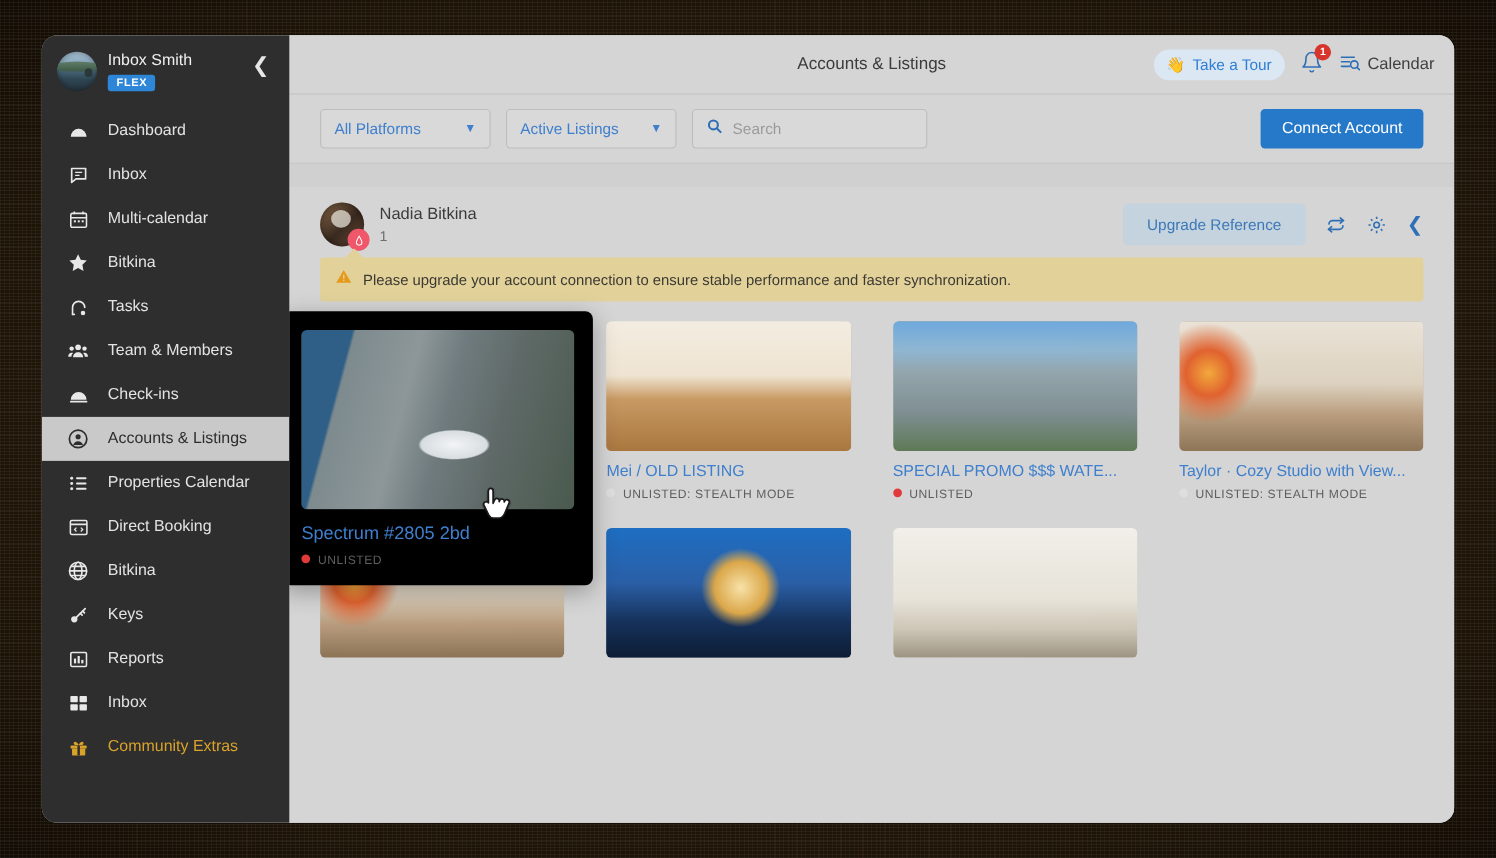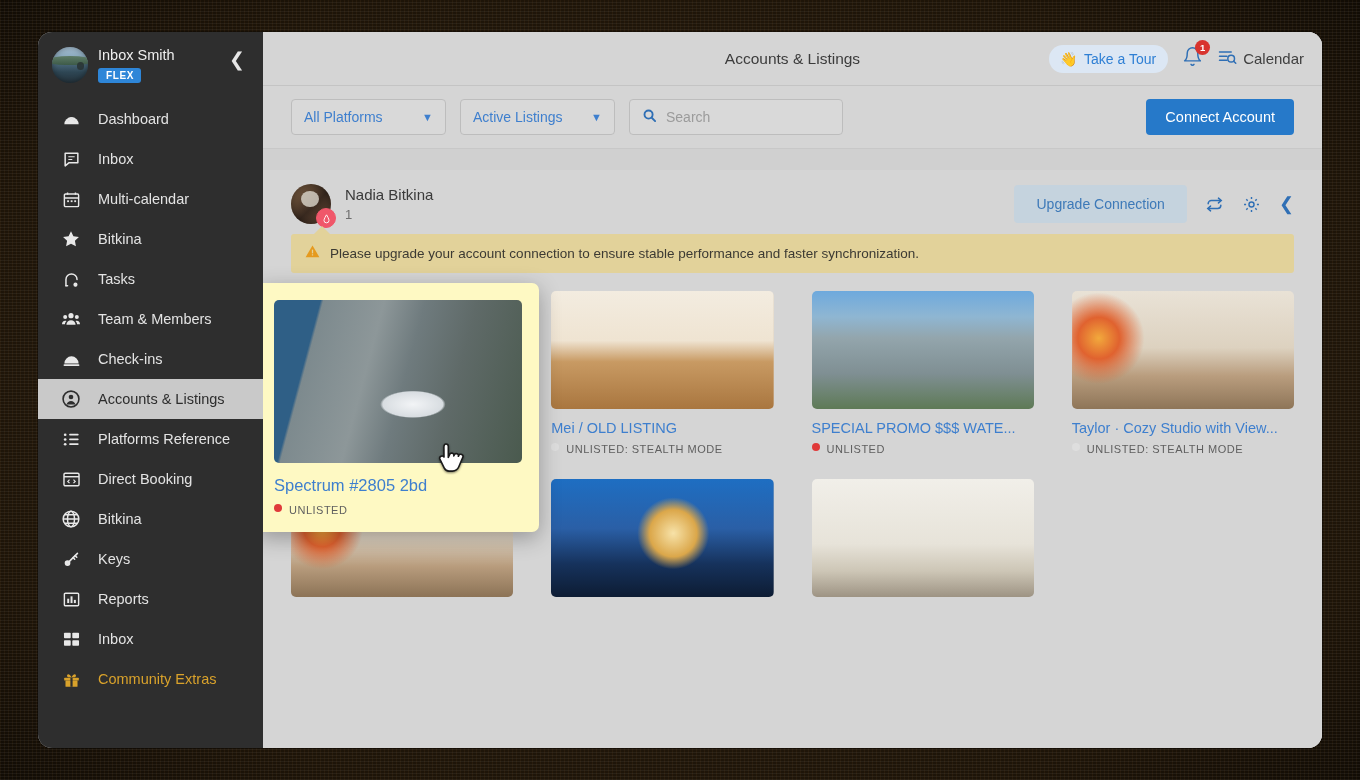--- a/index.html
+++ b/index.html
@@ -235,21 +235,21 @@
   }
   .dot { width: 8px; height: 8px; border-radius: 50%; flex: 0 0 8px; }
   .dot.red { background: #e03a3a; }
   .dot.blank { background: #dedede; }
 
   
   .popcard {
     position: absolute;
     left: 0px; top: 0px;
     width: 282px;
-    background: #fef9c3; border-radius: 7px;
+    background: #000000; border-radius: 7px;
     box-shadow: 0 6px 22px rgba(0,0,0,.30);
     padding: 17px 17px 16px 17px;
     z-index: 40;
   }
   .popcard .thumb { height: 163px; }
   .popcard .card-title { font-size: 16.5px; margin-top: 13px; }
   .popcard .card-status { margin-top: 9px; }
 
   .cursor {
     position: absolute; z-index: 60;
@@ -402,21 +402,21 @@
           <span class="nav-ico">
             <svg width="19" height="19" viewBox="0 0 24 24" fill="#e8e8e8">
               <circle cx="4" cy="6" r="1.7"></circle>
               <circle cx="4" cy="12" r="1.7"></circle>
               <circle cx="4" cy="18" r="1.7"></circle>
               <rect x="9" y="4.8" width="12" height="2.3" rx="1"></rect>
               <rect x="9" y="10.8" width="12" height="2.3" rx="1"></rect>
               <rect x="9" y="16.8" width="12" height="2.3" rx="1"></rect>
             </svg>
           </span>
-          <span>Platforms Reference</span>
+          <span>Properties Calendar</span>
         </div>
         <div class="nav-item">
           <span class="nav-ico">
             <svg width="19" height="19" viewBox="0 0 24 24" fill="none" stroke="#e8e8e8" stroke-width="1.8">
               <rect x="2.5" y="4" width="19" height="16" rx="1.6"></rect>
               <line x1="2.5" y1="8.5" x2="21.5" y2="8.5"></line>
               <path d="M9.5 12.2 7.3 14.4l2.2 2.2M14.5 12.2l2.2 2.2-2.2 2.2" stroke-width="1.5"></path>
             </svg>
           </span>
           <span>Direct Booking</span>
@@ -545,21 +545,21 @@
             <svg width="11" height="11" viewBox="0 0 24 24" fill="none" stroke="#fff" stroke-width="2">
               <path d="M12 4c1.6 2.6 5.5 9.3 5.5 12a5.5 5.5 0 0 1-11 0C6.5 13.3 10.4 6.6 12 4z"></path>
             </svg>
           </span>
         </div>
         <div class="acct-meta">
           <div class="acct-name">Nadia Bitkina</div>
           <div class="acct-count">1</div>
         </div>
         <div class="acct-actions">
-          <button class="upgrade-btn">Upgrade Connection</button>
+          <button class="upgrade-btn">Upgrade Reference</button>
           <span class="ico-btn">
             <svg width="19" height="19" viewBox="0 0 24 24" fill="none" stroke="#2f6fb5" stroke-width="1.9" stroke-linecap="round">
               <path d="M20 7H8a4 4 0 0 0-4 4"></path>
                 <polyline points="17,4 20.5,7 17,10"></polyline>
               <path d="M4 17h12a4 4 0 0 0 4-4"></path>
                 <polyline points="7,20 3.5,17 7,14"></polyline>
             </svg>
           </span>
           <span class="ico-btn">
             <svg width="19" height="19" viewBox="0 0 24 24" fill="none" stroke="#2f6fb5" stroke-width="1.8">

